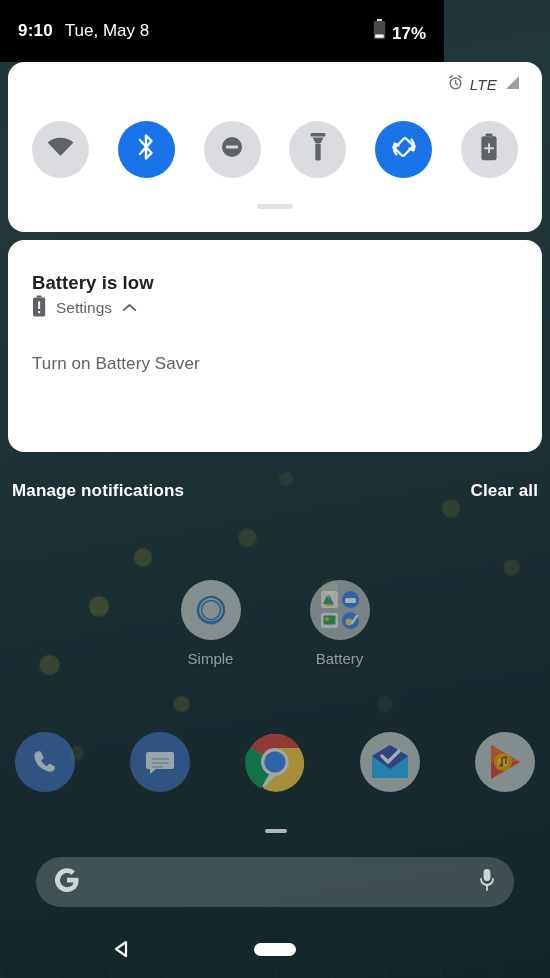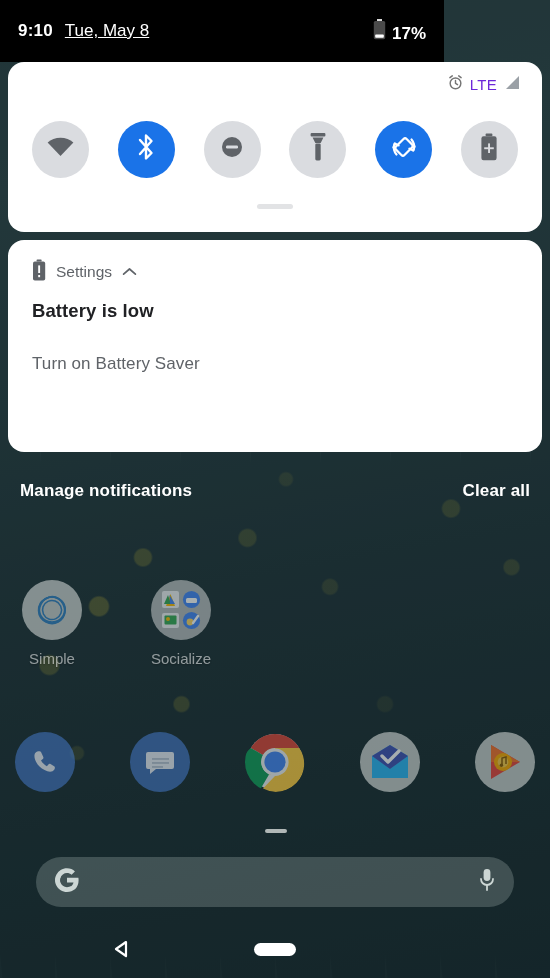--- a/index.html
+++ b/index.html
@@ -44,34 +44,34 @@
     background:rgba(10,24,26,.34);
   }
 
   
   #statusbar{
     position:absolute; left:0; top:0; width:444px; height:62px;
     background:#000; color:#fff;
     display:flex; align-items:center; padding:0 18px;
   }
   #clock-time{ font-size:17px; font-weight:bold; letter-spacing:.2px;}
-  #clock-date{ font-size:17px; margin-left:12px; font-weight:normal;text-decoration:underline;}
+  #clock-date{ font-size:17px; margin-left:12px; font-weight:normal;}
   .sb-right{ margin-left:auto; display:flex; align-items:flex-end; gap:6px;}
   #battery-pct{ font-size:17px; font-weight:bold;}
 
   
   #qs-panel{
     position:absolute; left:8px; top:62px; width:534px; height:170px;
     background:#ffffff; border-radius:16px;
   }
   #qs-header{
     height:44px; display:flex; align-items:center; justify-content:flex-end;
     padding:0 22px 0 0; gap:6px;
   }
-  #qs-lte{ font-size:15px; color:#6d28d9; letter-spacing:.3px;}
+  #qs-lte{ font-size:15px; color:#404040; letter-spacing:.3px;font-style:italic;}
   #qs-tiles{
     display:flex; align-items:center; justify-content:space-between;
     padding:0 24px; height:86px;
   }
   .tile{
     width:57px; height:57px; border-radius:50%;
     display:flex; align-items:center; justify-content:center;
     background:#dadce0;
   }
   .tile.on{ background:#1a73e8; }
@@ -97,29 +97,29 @@
   }
   #notif-actions{ margin-top:32px; }
   #notif-action-batterysaver{
     font-size:17px; color:#5f6368; letter-spacing:.1px; display:inline-block;
   }
 
   
   #shade-footer{
     position:absolute; left:0; top:476px; width:550px; height:30px;
     display:flex; align-items:center; justify-content:space-between;
-    padding:0 20px; color:#ffffff;
+    padding:0 12px; color:#ffffff;
   }
   #manage-notifications, #clear-all{ font-size:17px; font-weight:bold; letter-spacing:.15px;}
 
   
   #app-grid{
     position:absolute; left:0; top:580px; width:550px;
   }
-  .app-row{ display:flex; justify-content:flex-start; padding:0 2px;gap:29px; }
+  .app-row{ display:flex; justify-content:center; padding:0 2px;gap:29px; }
   .app{ width:100px; display:flex; flex-direction:column; align-items:center; }
   .app-icon{
     width:60px; height:60px; border-radius:50%;
     position:relative; overflow:hidden;
     display:flex; align-items:center; justify-content:center;
   }
   .app-label{
     margin-top:10px; font-size:15px; color:#ffffff;
     text-shadow:0 1px 2px rgba(0,0,0,.55); opacity:.85;
   }
@@ -254,39 +254,39 @@
         </svg>
       </span>
     </div>
 
   </div>
 
   <div id="qs-handle"></div>
 </div>
 
 <div id="notif-card">
+  <div id="notif-title">Battery is low</div>
+
   <div id="notif-header">
     <span>
       <svg width="14" height="22" viewBox="0 0 14 22">
         <rect x="4.6" y="0.4" width="5" height="2.2" rx="0.7" fill="#5f6368"></rect>
         <rect x="1" y="2.6" width="12.2" height="19" rx="1.8" fill="#5f6368"></rect>
         <rect x="6.2" y="6.4" width="1.9" height="7.6" fill="#ffffff"></rect>
         <rect x="6.2" y="16" width="1.9" height="2.2" fill="#ffffff"></rect>
       </svg>
     </span>
     <span id="notif-app">Settings</span>
     <span>
       <svg width="15" height="10" viewBox="0 0 15 10" fill="none" stroke="#5f6368" stroke-width="1.7" stroke-linecap="round" stroke-linejoin="round">
         <path d="M1.6 7.2 L7.5 2 L13.4 7.2"></path>
       </svg>
     </span>
   </div>
 
-  <div id="notif-title">Battery is low</div>
-
   <div id="notif-actions">
     <span id="notif-action-batterysaver">Turn on Battery Saver</span>
   </div>
 </div>
 
 <div id="shade-footer">
   <span id="manage-notifications">Manage notifications</span>
   <span id="clear-all">Clear all</span>
 </div>
 
@@ -315,21 +315,21 @@
           <circle cx="38.5" cy="17.5" r="8.6" fill="#4285f4"></circle>
           <rect x="33" y="16" width="11" height="5" rx="1.5" fill="#ffffff"></rect>
           <rect x="9" y="31" width="17" height="15" rx="2" fill="#f1f3f4"></rect>
           <rect x="11.5" y="33.5" width="12" height="9" rx="1" fill="#34a853"></rect>
           <circle cx="15" cy="37" r="2" fill="#fbbc04"></circle>
           <circle cx="38.5" cy="38.5" r="8.6" fill="#4285f4"></circle>
           <circle cx="37" cy="40" r="3.4" fill="#fdd663"></circle>
           <path d="M40 41 L45 34" stroke="#ffffff" stroke-width="2.4" stroke-linecap="round"></path>
         </svg>
       </div>
-      <div class="app-label">Socialize</div>
+      <div class="app-label">Battery</div>
     </div>
 
 
 
 
   </div>
 </div>
 
 <div id="dock">
   <div class="app-row dim">

